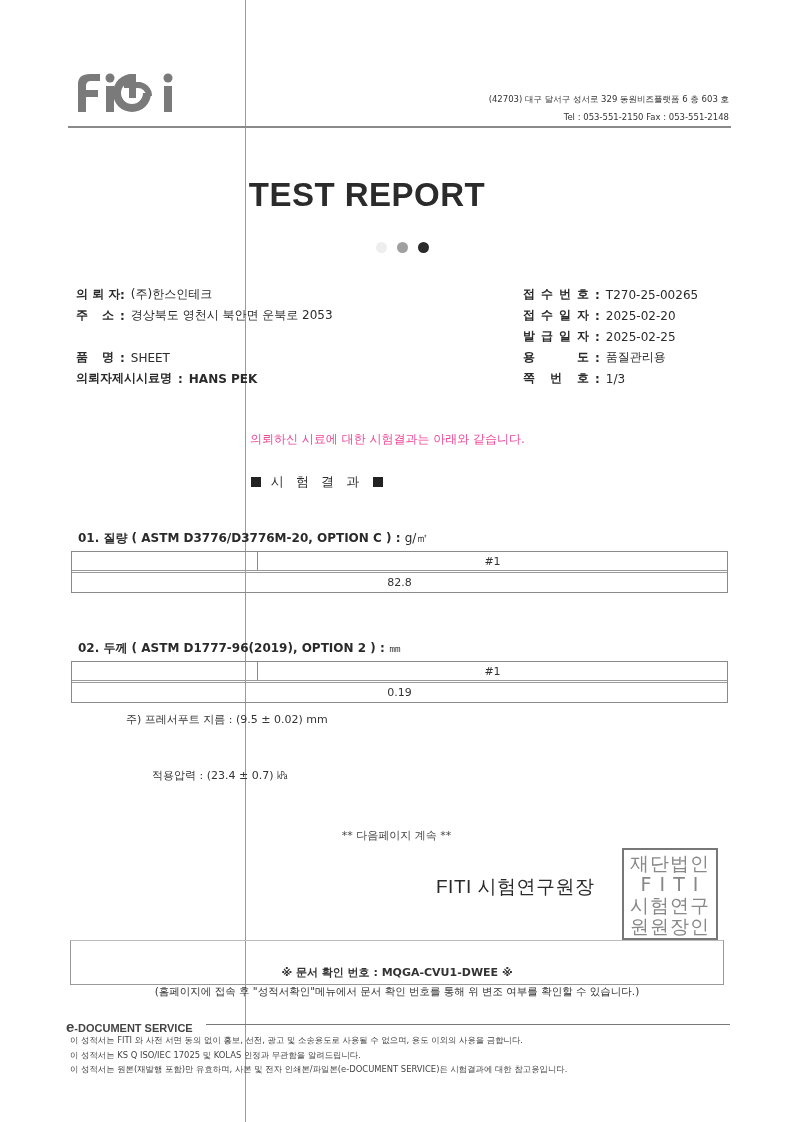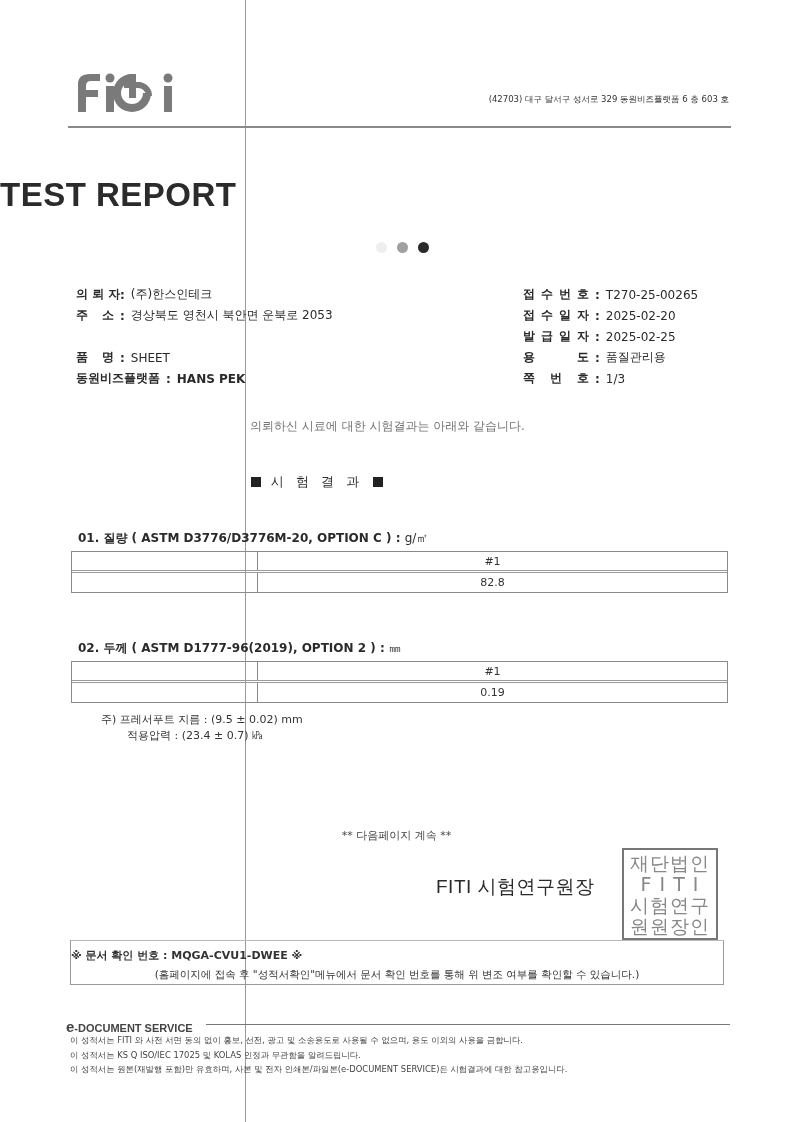--- a/index.html
+++ b/index.html
@@ -7,62 +7,62 @@
     body { position: relative; font-family: "DejaVu Sans", "Liberation Sans", sans-serif; color: #222; }
 
     .vline { position: absolute; left: 245px; top: 0; width: 1px; height: 1122px; background: #9a9a9a; }
 
     
     .logo { position: absolute; left: 74px; top: 66px; width: 122px; height: 50px; }
     .logo svg { width: 122px; height: 50px; }
     .addr { position: absolute; right: 64px; top: 90px; text-align: right; font-size: 8.5px; color: #333; line-height: 18px; margin-left: 44px; }
     .header-rule { position: absolute; left: 68px; top: 126px; width: 663px; height: 2px; background: #8a8a8a; }
 
-    .title { position: absolute; left: 0; width: 734px; top: 176px; font-family: "Liberation Sans", sans-serif; font-weight: bold; font-size: 33px; color: #2b2b2b; letter-spacing: 0.5px; }
+    .title { position: absolute; left: 0; width: 734px; top: 176px; text-align: center; font-family: "Liberation Sans", sans-serif; font-weight: bold; font-size: 33px; color: #2b2b2b; letter-spacing: 0.5px; }
     .dots { position: absolute; left: 376px; top: 242px; display: flex; gap: 10px; }
     .dot { width: 11px; height: 11px; border-radius: 50%; }
 
     
     .info { position: absolute; font-size: 12px; color: #2a2a2a; }
     .info-row { height: 21px; display: flex; align-items: center; white-space: nowrap; }
     .info-row .lbl { font-weight: bold; display: inline-block; text-align: right; }
     .info-left { left: 76px; top: 284px; }
     .info-right { left: 523px; top: 284px; }
     .info-left .lbl { width: 38px; text-align-last: justify; }
     .info-left .lbl.wide { width: auto; }
     .info-right .lbl { width: 66px; text-align-last: justify; }
     .colon { margin: 0 6px 0 6px; font-weight: bold; }
     .info-row .val { }
     .bold-val { font-weight: bold; }
 
-    .intro { position: absolute; left: 250px; top: 418px; font-size: 12px; color: #737373; }
+    .intro { position: absolute; left: 250px; top: 431px; font-size: 12px; color: #ec4899; }
     .section-head { position: absolute; left: 0; width: 634px; top: 473px; text-align: center; font-size: 13px; color: #2a2a2a; letter-spacing: 4px; }
     .sq { display: inline-block; width: 10px; height: 10px; background: #222; vertical-align: middle; margin: 0 10px; position: relative; top: -1px; }
 
     
     .test-title { position: absolute; left: 78px; font-size: 12px; font-weight: bold; color: #2a2a2a; }
     .test-title .unit { font-weight: normal; }
     .res-table { position: absolute; left: 71px; width: 657px; border: 1px solid #8a8a8a; }
     .res-row { display: flex; height: 19px; border-bottom: 1px solid #8a8a8a; }
     .res-row.head { border-bottom: 3px double #9a9a9a; height: 21px; }
-    .res-row:last-child { border-bottom: none; }
+    .res-row:last-child { border-bottom: none; flex-direction: column; }
     .res-cell { font-size: 11px; color: #333; display: flex; align-items: center; justify-content: center; }
     .res-cell.blank { width: 186px; border-right: 1px solid #8a8a8a; }
     .res-cell.val { flex: 1; }
 
-    .note { position: absolute; left: 101px; top: 712px; font-size: 11px; color: #333; line-height: 16px; }
-    .note .l2 { padding-left: 26px; }
+    .note { position: absolute; left: 126px; top: 712px; font-size: 11px; color: #333; line-height: 16px; }
+    .note .l2 { padding-left: 26px; margin-top: 40px; }
 
     .continue { position: absolute; left: 0; width: 793px; top: 828px; text-align: center; font-size: 11px; color: #444; }
     .signer { position: absolute; left: 436px; top: 874px; font-size: 19px; color: #2a2a2a; font-family: "Liberation Sans", sans-serif; letter-spacing: 0.5px; }
     .seal { position: absolute; left: 622px; top: 848px; width: 96px; height: 92px; border: 2px solid #777; color: #888; font-size: 19px; line-height: 21px; text-align: center; padding-top: 3px; background: rgba(255,255,255,0.25); }
     .seal div { letter-spacing: 1px; }
 
     .verify { position: absolute; left: 70px; top: 940px; width: 654px; height: 45px; border: 1px solid #999; border-top: 1px solid #bbb; }
-    .verify .v1 { font-size: 11px; font-weight: bold; color: #333; margin-top: 7px; }
+    .verify .v1 { text-align: center; font-size: 11px; font-weight: bold; color: #333; margin-top: 24px; }
     .verify .v2 { text-align: center; font-size: 10.5px; color: #333; margin-top: 5px; }
 
     .eds { position: absolute; left: 66px; top: 1018px; font-size: 11px; font-weight: bold; color: #444; font-family: "Liberation Sans", sans-serif; }
     .eds .e { font-size: 15px; }
     .eds-rule { position: absolute; left: 206px; top: 1024px; width: 524px; height: 1px; background: #777; }
     .disclaimer { position: absolute; left: 70px; top: 1033px; font-size: 8.4px; color: #444; line-height: 14.5px; }
   </style>
 </head>
 <body>
 
@@ -82,20 +82,21 @@
       <rect x="50" y="16" width="17" height="6"></rect>
       <path d="M64 22 A8 8 0 0 1 72 30 H78 A14 14 0 0 0 64 16 Z"></path>
 
       <circle cx="94" cy="12" r="4.5"></circle>
       <rect x="90" y="20" width="8" height="26"></rect>
     </g>
   </svg>
 </div>
 <div class="addr">
   <div>(42703) 대구 달서구 성서로 329 동원비즈플랫폼 6 층 603 호</div>
+  <div>Tel : 053-551-2150   Fax : 053-551-2148</div>
 </div>
 <div class="header-rule"></div>
 
 <div class="title">TEST REPORT</div>
 <div class="dots">
   <span class="dot" style="background:#eeeeee"></span>
   <span class="dot" style="background:#a0a0a0"></span>
   <span class="dot" style="background:#2a2a2a"></span>
 </div>
 
@@ -110,21 +111,21 @@
       <span class="colon">:</span>
     <span class="val">경상북도 영천시 북안면 운북로  2053</span>
   </div>
   <div class="info-row"></div>
   <div class="info-row">
     <span class="lbl">품 명</span>
       <span class="colon">:</span>
     <span class="val">SHEET</span>
   </div>
   <div class="info-row">
-    <span class="lbl wide">동원비즈플랫폼</span>
+    <span class="lbl wide">의뢰자제시시료명</span>
       <span class="colon">:</span>
     <span class="val bold-val">HANS PEK</span>
   </div>
 </div>
 
 <div class="info info-right">
   <div class="info-row">
     <span class="lbl">접 수 번 호</span>
       <span class="colon">:</span>
     <span class="val">T270-25-00265</span>

